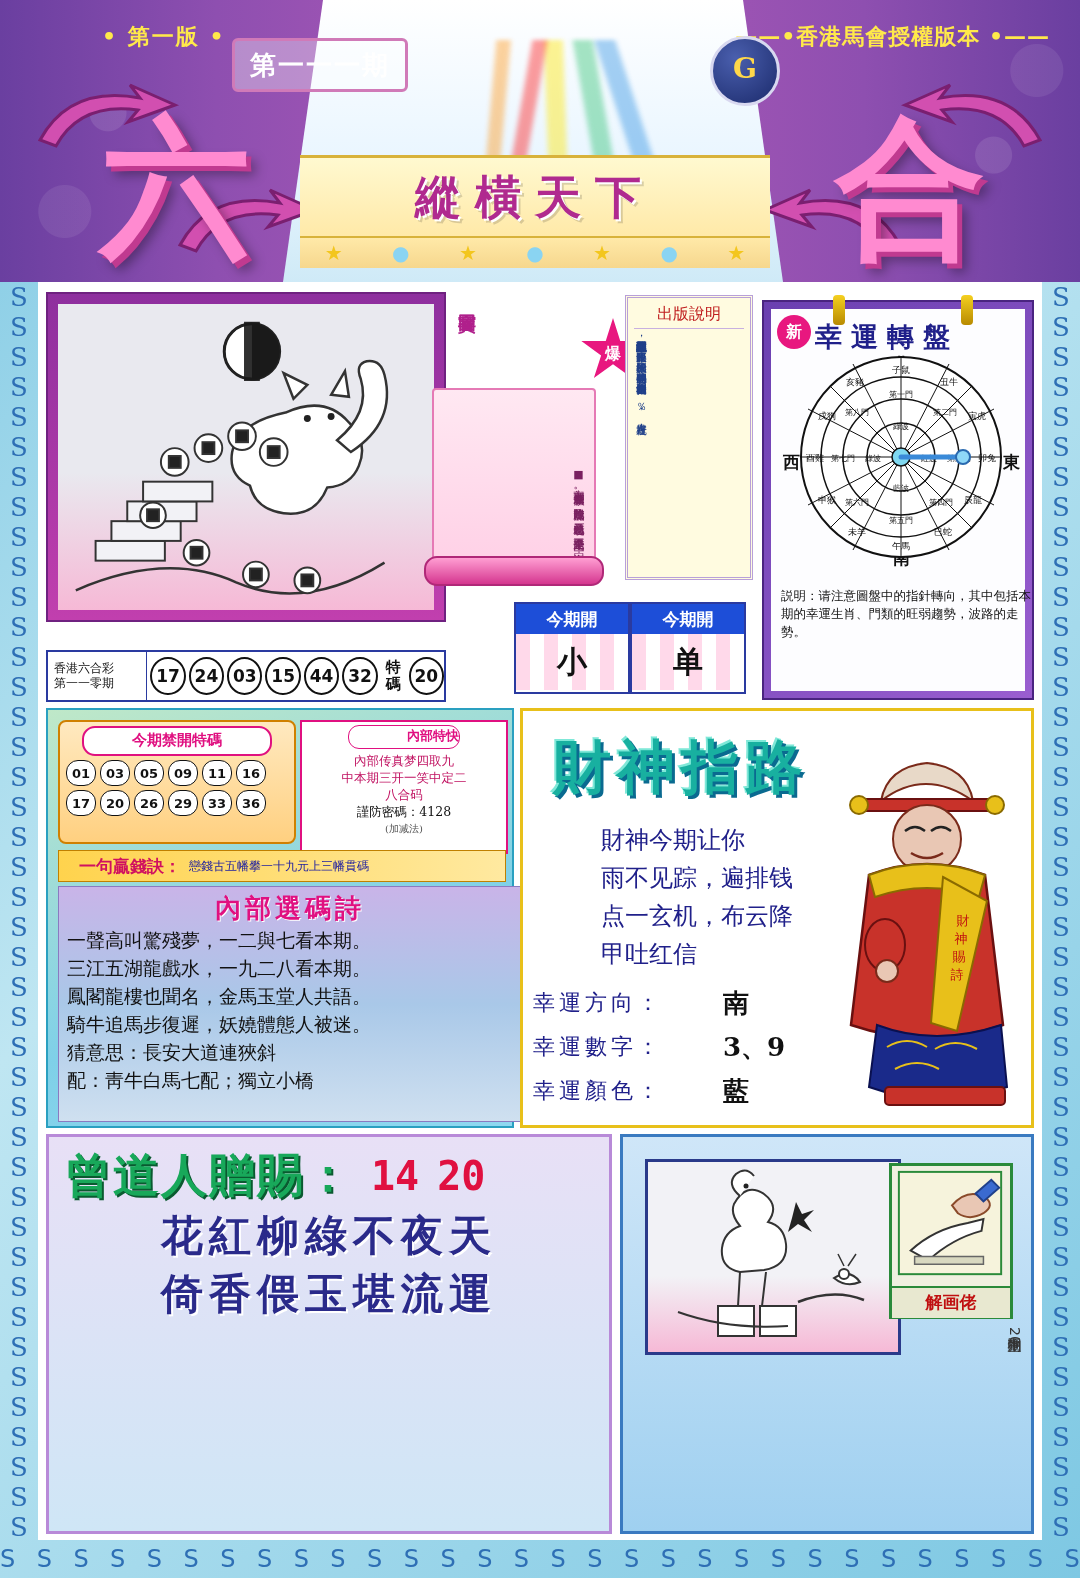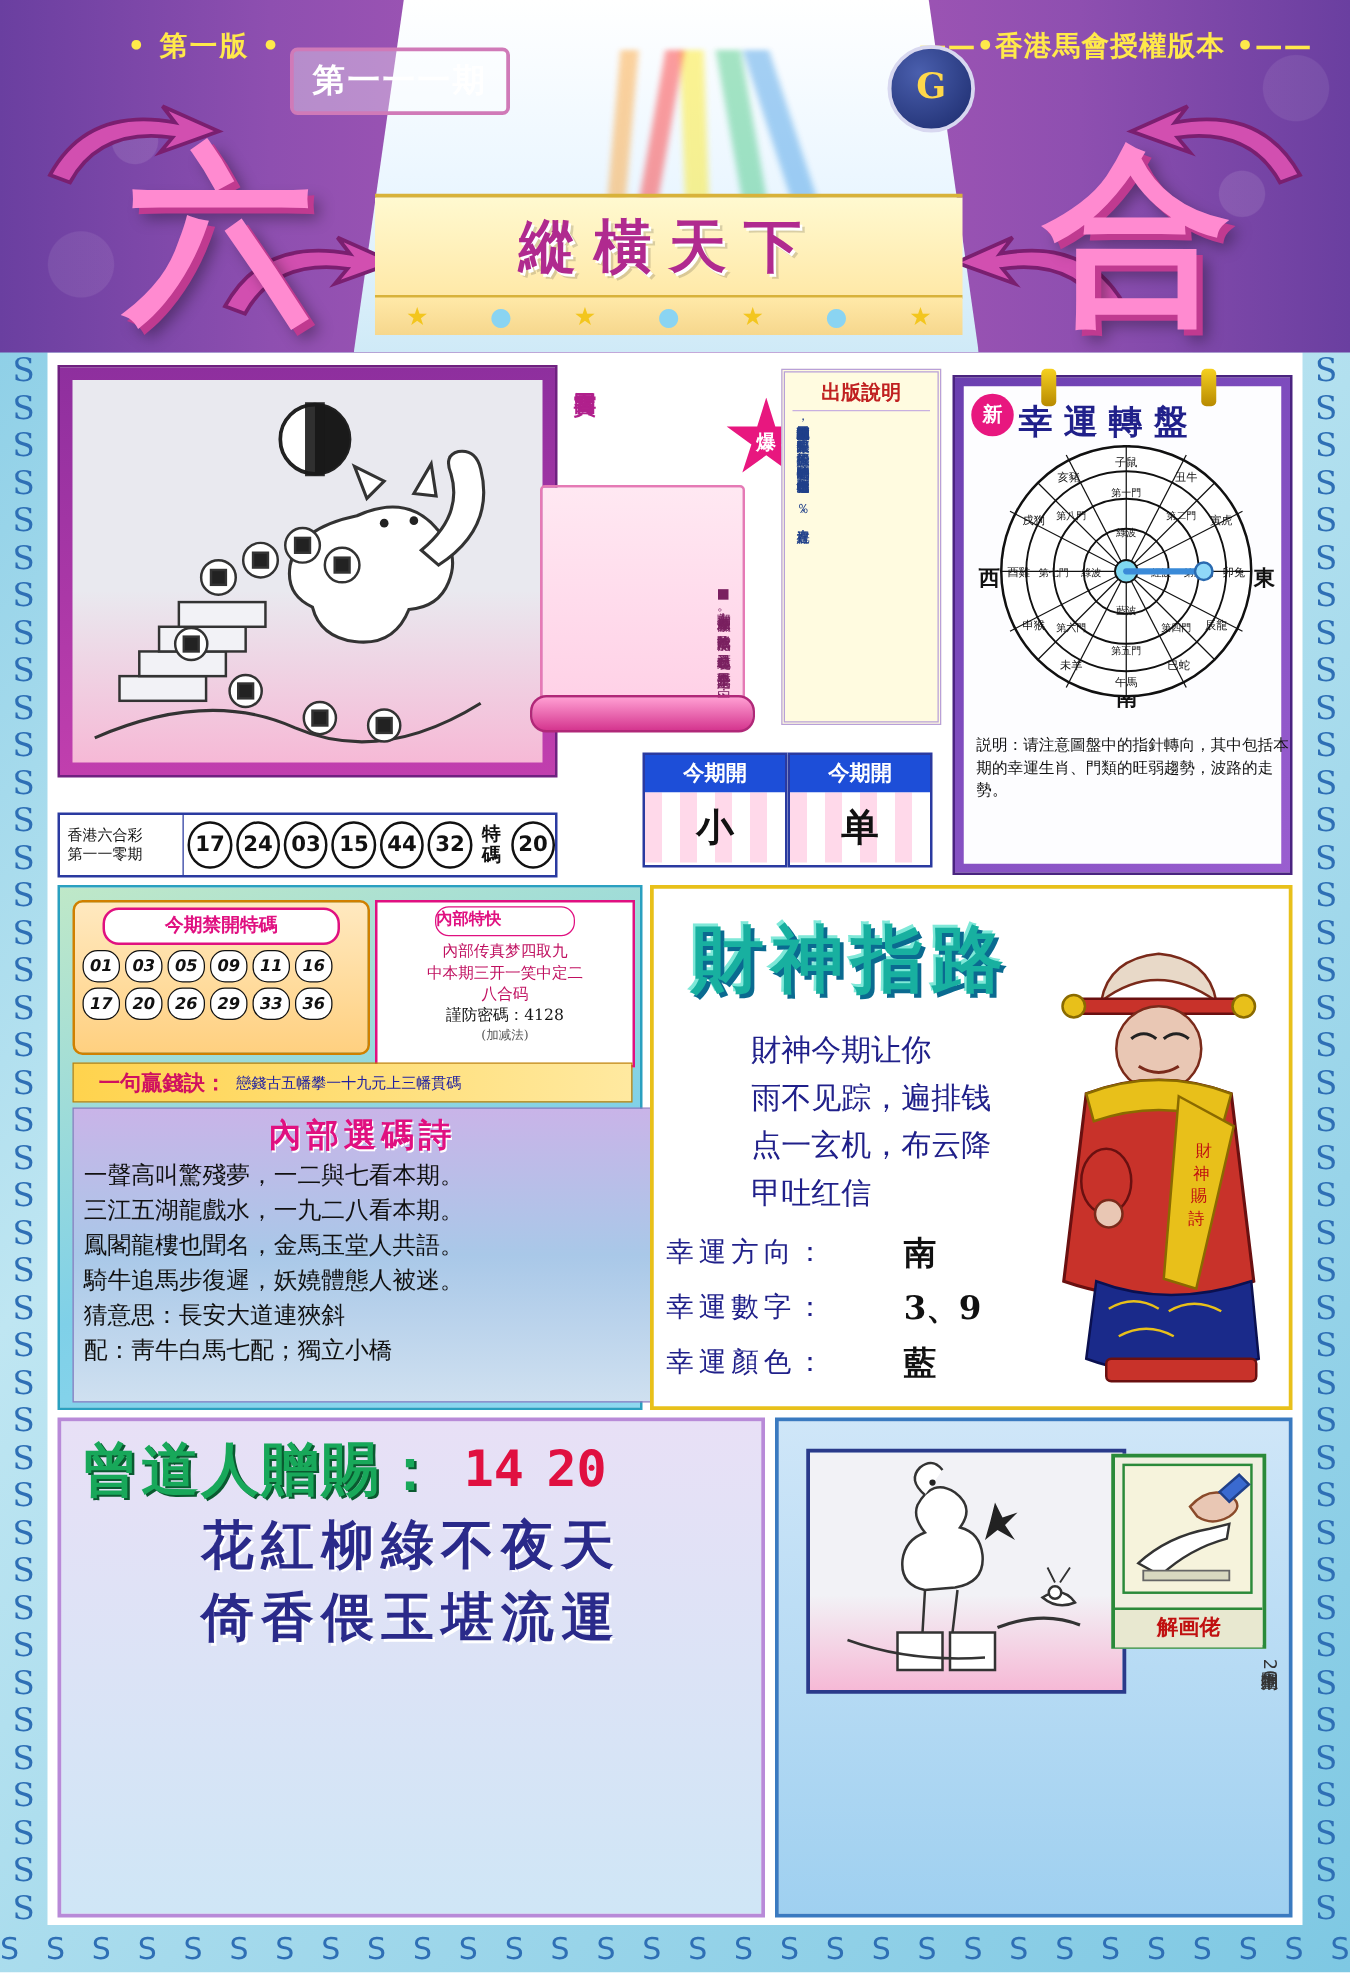--- a/index.html
+++ b/index.html
@@ -90,21 +90,21 @@
   .scroll-roll{position:absolute;left:0;top:176px;width:176px;height:26px;border-radius:13px;
     background:linear-gradient(180deg,#ff9ed2,#d5368f);border:2px solid #b02878;}
   .scroll-text{position:absolute;left:16px;top:16px;width:146px;height:160px;display:flex;flex-direction:row-reverse;gap:4px;
     writing-mode:vertical-rl;font-size:11px;color:#7a2060;line-height:16px;font-family:"DejaVu Serif","Liberation Serif",serif;}
   .boom{position:absolute;left:580px;top:318px;width:66px;height:66px;}
   .boom .star{width:66px;height:66px;background:#e8177f;clip-path:polygon(50% 0,61% 35%,98% 35%,68% 57%,79% 91%,50% 70%,21% 91%,32% 57%,2% 35%,39% 35%);
     color:#fff;font-size:16px;font-weight:bold;text-align:center;line-height:72px;}
 
   
   .notice{left:625px;top:295px;width:128px;height:285px;background:#fffbe0;border:3px double #b8a0d8;padding:6px;}
-  .notice-title{text-align:center;font-size:16px;font-weight:bold;color:#c02020;border-bottom:1px solid #c8b0e0;padding-bottom:3px;}
+  .notice-title{text-align:center;font-size:16px;font-weight:normal;color:#c02020;border-bottom:1px solid #c8b0e0;padding-bottom:3px;}
   .notice-body{margin-top:4px;height:246px;writing-mode:vertical-rl;font-size:10.5px;line-height:15px;color:#20408a;}
 
   
   .wheel-panel{left:762px;top:300px;width:272px;height:400px;background:linear-gradient(135deg,#6a3fb0,#9a5ed0);padding:7px;
     border:2px solid #4a2480;}
   .wheel-inner{width:100%;height:100%;background:#fdfdff;position:relative;}
   .wheel-title{position:absolute;left:44px;top:10px;font-size:27px;font-weight:bold;color:#20208a;letter-spacing:9px;
     font-family:"DejaVu Serif","Liberation Serif",serif;}
   .wheel-new{position:absolute;left:6px;top:6px;width:34px;height:34px;border-radius:50%;background:#e8177f;color:#fff;
     font-size:16px;font-weight:bold;text-align:center;line-height:34px;}
@@ -134,24 +134,24 @@
 
   
   .left-mid{left:46px;top:708px;width:468px;height:420px;background:linear-gradient(160deg,#bfe8c8,#7fd0e8 60%,#8fd8f0);
     border:2px solid #2aa0c0;padding:8px;}
   .jinqi{position:absolute;left:10px;top:10px;width:234px;height:120px;background:linear-gradient(180deg,#ffe9c0,#ffd080);
     border:2px solid #d08000;border-radius:8px;}
   .jinqi .t{margin:4px auto 2px;width:186px;height:26px;border-radius:13px;background:#fff;border:2px solid #e01080;
     color:#e01080;font-size:15px;font-weight:bold;text-align:center;line-height:24px;}
   .nums{display:flex;flex-wrap:wrap;gap:4px;padding:2px 6px;}
   .nums .n{width:28px;height:24px;border:1.5px solid #111;border-radius:12px;font-size:13px;font-weight:bold;color:#111;
-    display:flex;align-items:center;justify-content:center;background:#fff;font-style:italic;}
+    display:flex;align-items:center;justify-content:center;background:#fff;}
   .neibu{position:absolute;left:252px;top:10px;width:204px;height:130px;background:#fff;border:2px solid #e01080;}
   .neibu .t{margin:3px auto;width:110px;height:22px;border:1.5px solid #e01080;border-radius:11px;color:#e01080;font-size:13px;
-    font-weight:bold;text-align:left;line-height:20px;}
+    font-weight:bold;text-align:right;line-height:20px;}
   .neibu .b{font-size:12.5px;line-height:17px;color:#c01060;text-align:center;font-family:"DejaVu Serif","Liberation Serif",serif;}
   .neibu .code{color:#111;}
   .neibu .small{font-size:10px;color:#555;}
   .yiju{position:absolute;left:10px;top:140px;width:446px;height:30px;background:linear-gradient(90deg,#ffd34d,#ffe9a0);
     border:1px solid #c08000;display:flex;align-items:center;}
   .yiju .k{font-size:17px;font-weight:bold;color:#d01060;padding-left:20px;font-family:"DejaVu Serif","Liberation Serif",serif;}
   .yiju .v{font-size:12px;color:#2020a0;padding-left:8px;font-family:"DejaVu Serif","Liberation Serif",serif;}
   .poem-box{position:absolute;left:10px;top:176px;width:446px;height:226px;
     background:linear-gradient(180deg,#c9b4e8,#a9c8e8 50%,#cfe0f0);border:1px solid #8a7ac0;padding:4px 8px;}
   .poem-title{text-align:center;font-size:26px;font-weight:bold;color:#e01080;letter-spacing:4px;

